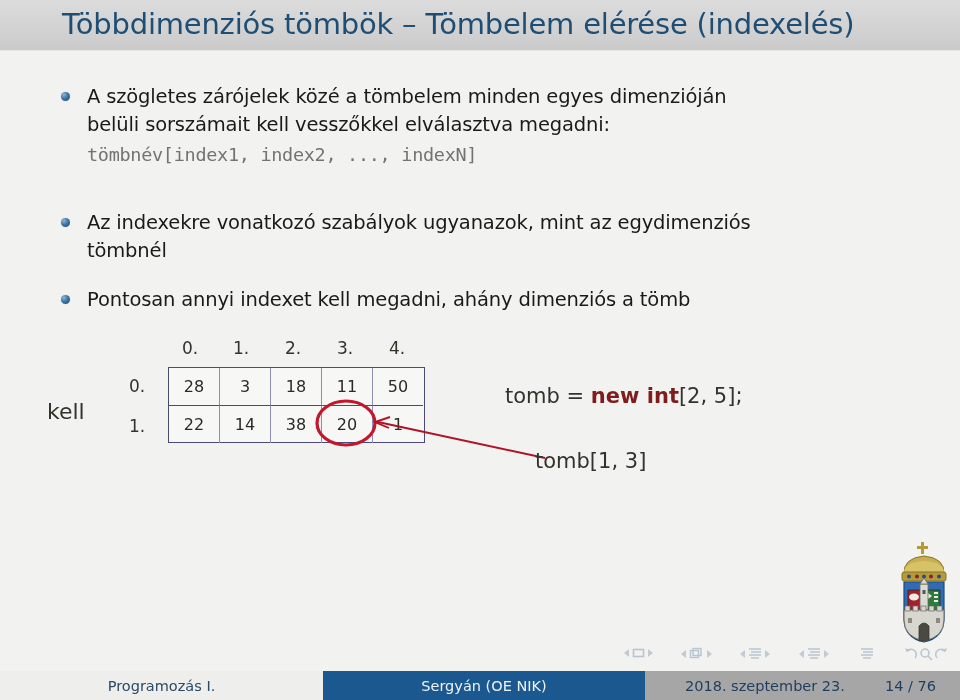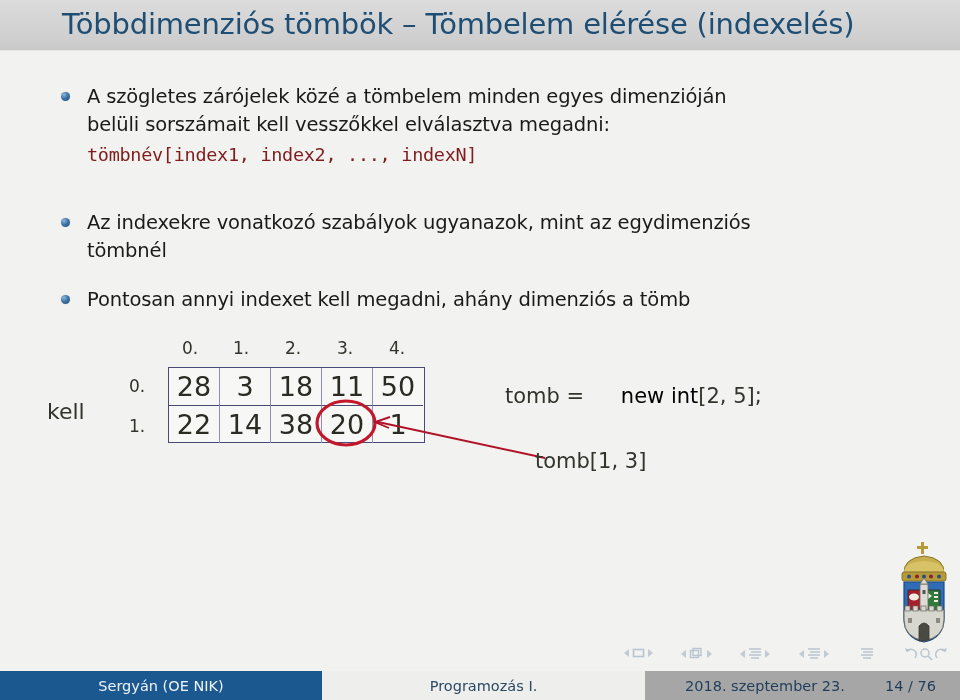--- a/index.html
+++ b/index.html
@@ -67,21 +67,21 @@
     font-size: 19.5px;
     line-height: 28px;
     color: #1a1a1a;
     font-family: "DejaVu Sans", sans-serif;
     letter-spacing: -0.15px;
   }
   .mono {
     font-family: "DejaVu Sans Mono", monospace;
     font-size: 18.5px;
     letter-spacing: -0.3px;
-    color: #7f1d1d;
+    color: #737373;
   }
 
   
   .figure {
     position: absolute;
     left: 0; top: 0;
     width: 960px; height: 615px;
     pointer-events: none;
   }
   .fig-label {
@@ -105,35 +105,35 @@
     background: #f7f7f5;
   }
   .cell {
     position: absolute;
     box-sizing: border-box;
     border-right: 1.3px solid #8e8eb4;
     border-bottom: 1.3px solid #4a4a78;
     display: flex;
     align-items: center;
     justify-content: center;
-    font-size: 27px;
+    font-size: 16px;
     color: #2b2b24;
     font-family: "DejaVu Sans", sans-serif;
   }
   .cell.last-col { border-right: none; }
   .cell.last-row { border-bottom: none; }
 
   .code-line {
     position: absolute;
     font-size: 21px;
     color: #33332c;
     font-family: "DejaVu Sans", sans-serif;
     white-space: nowrap;
   }
-  .code-line b { font-weight: normal; color: #000000; margin-left: 30px; }
+  .code-line b { font-weight: bold; color: #7f1d1d; }
 
   
   .logo {
     position: absolute;
     left: 896px;
     top: 540px;
     width: 56px;
     height: 104px;
   }
 
@@ -376,19 +376,19 @@
       <line x1="9" y1="9" x2="13" y2="13" stroke="#b8c4cf" stroke-width="1.6"></line>
     </svg>
     <svg width="15" height="14">
       <path d="M3 11 A5 5 0 1 1 11 4" fill="none" stroke="#b8c4cf" stroke-width="1.5"></path>
       <path d="M13 1 L11.5 5 L7.5 3.5 Z" fill="#b8c4cf"></path>
     </svg>
   </div>
 </div>
 
 <div class="footer">
+  <div class="foot-seg foot-middle">Programozás I.</div>
   <div class="foot-seg foot-author">Sergyán  (OE NIK)</div>
-  <div class="foot-seg foot-middle">Programozás I.</div>
   <div class="foot-seg foot-right">
     <span>2018. szeptember 23.</span>
     <span>14 / 76</span>
   </div>
 </div>
 
 </body></html>

